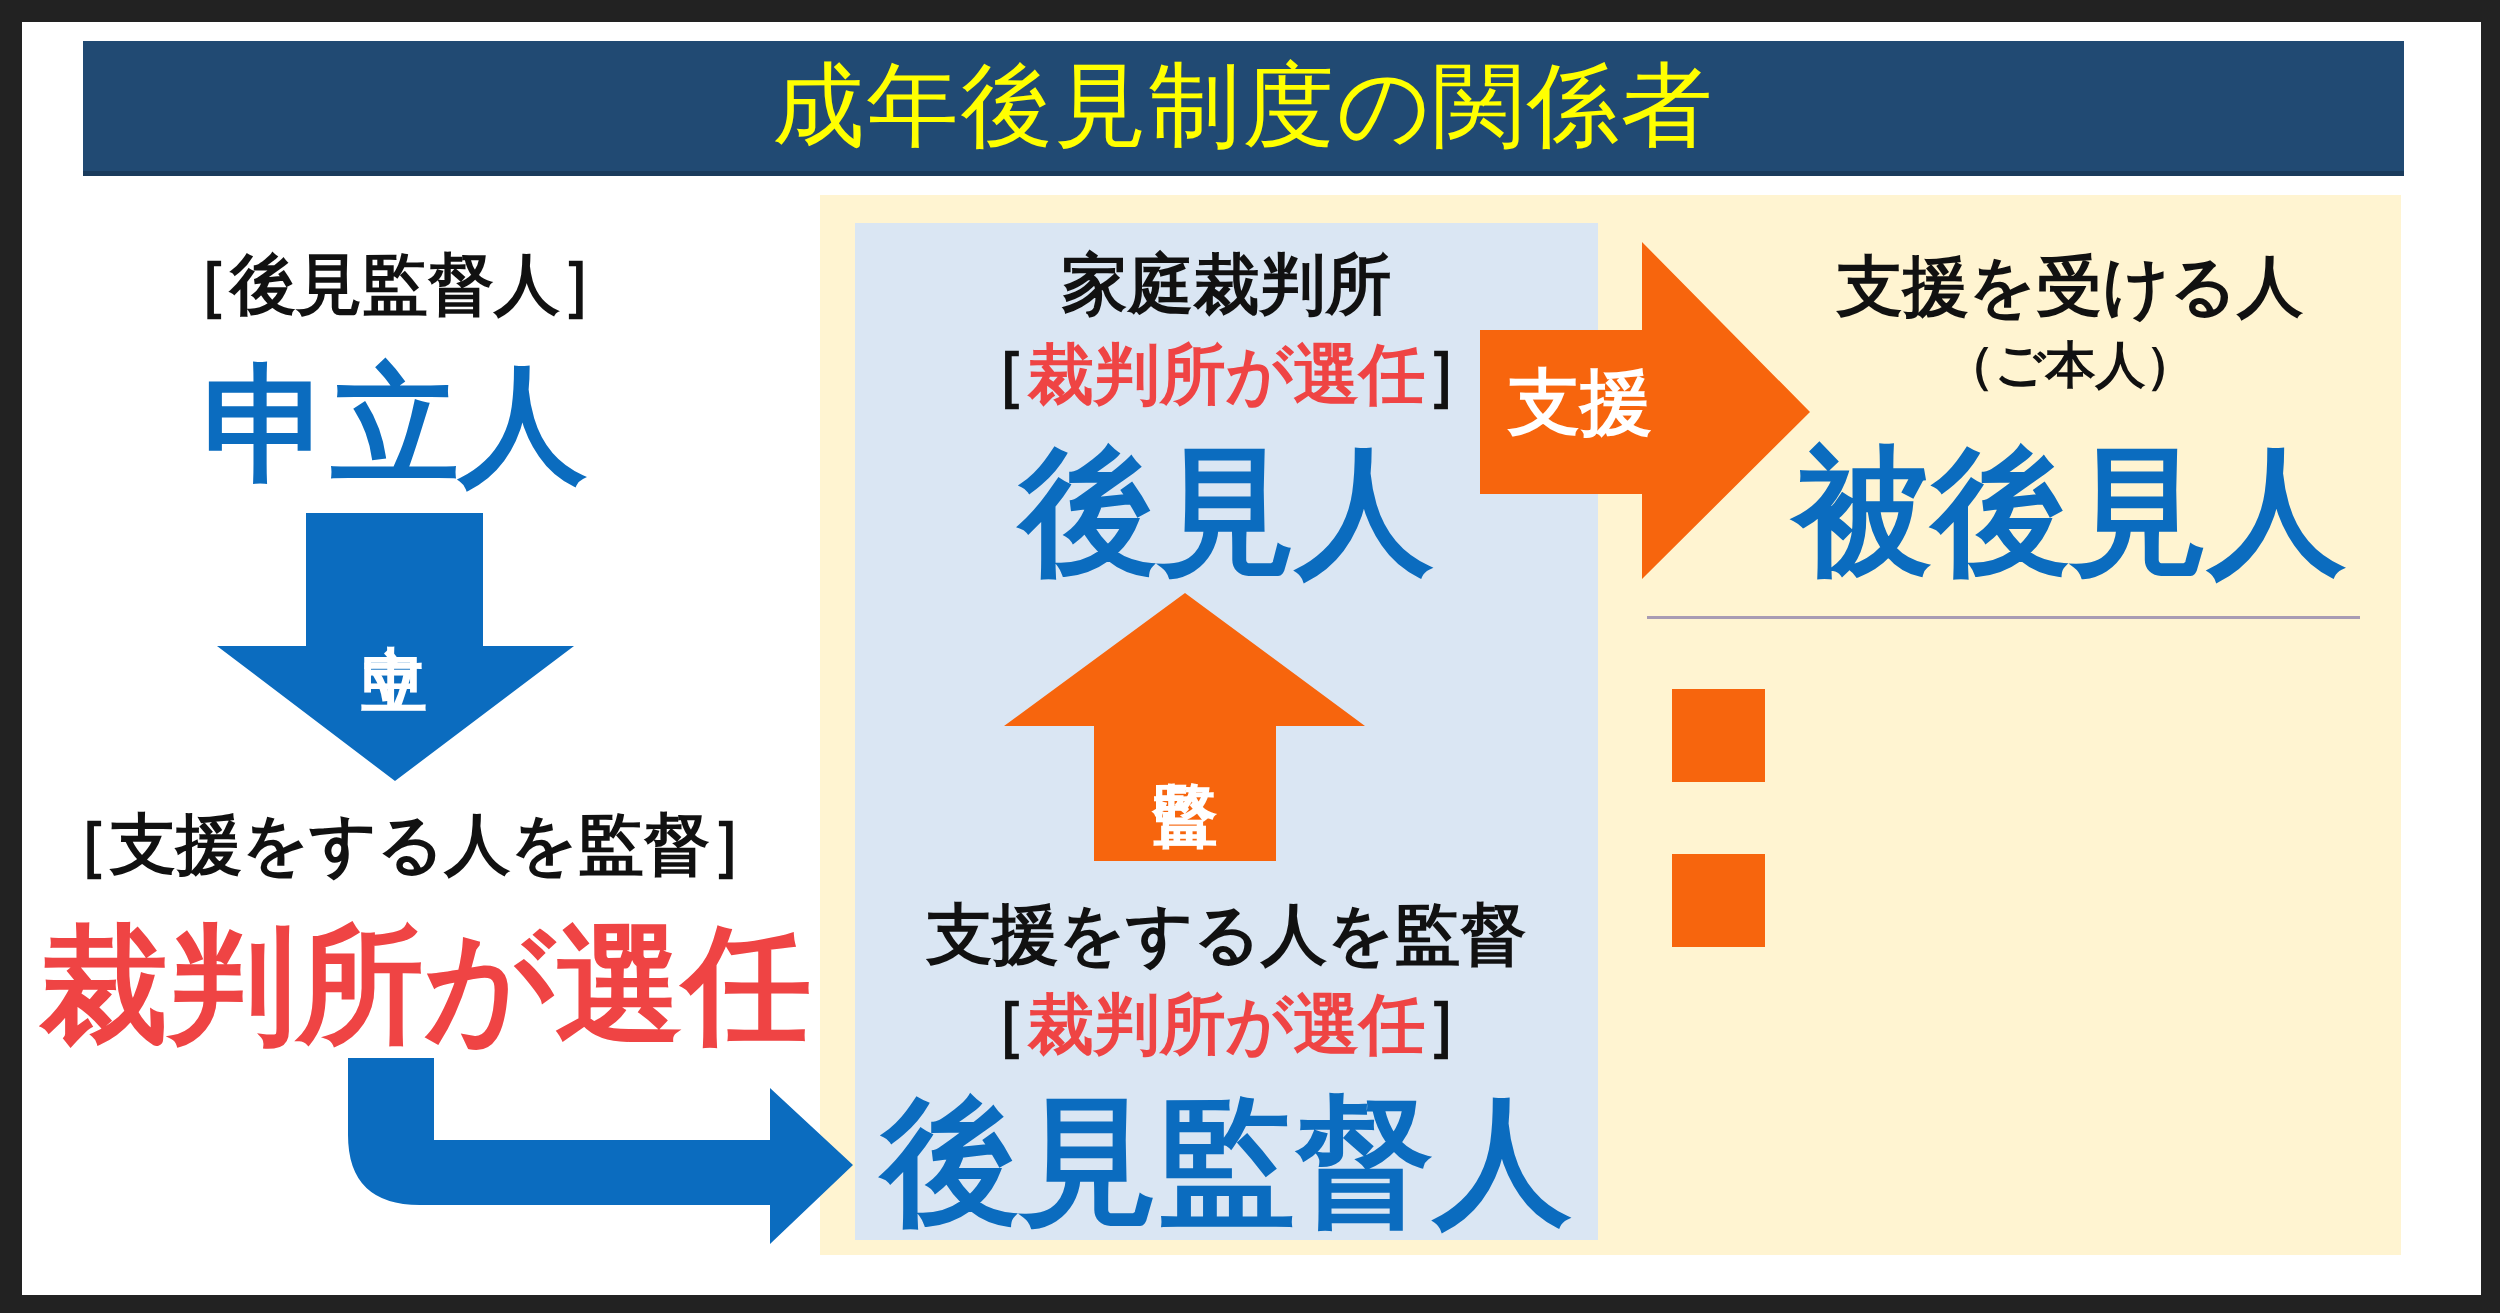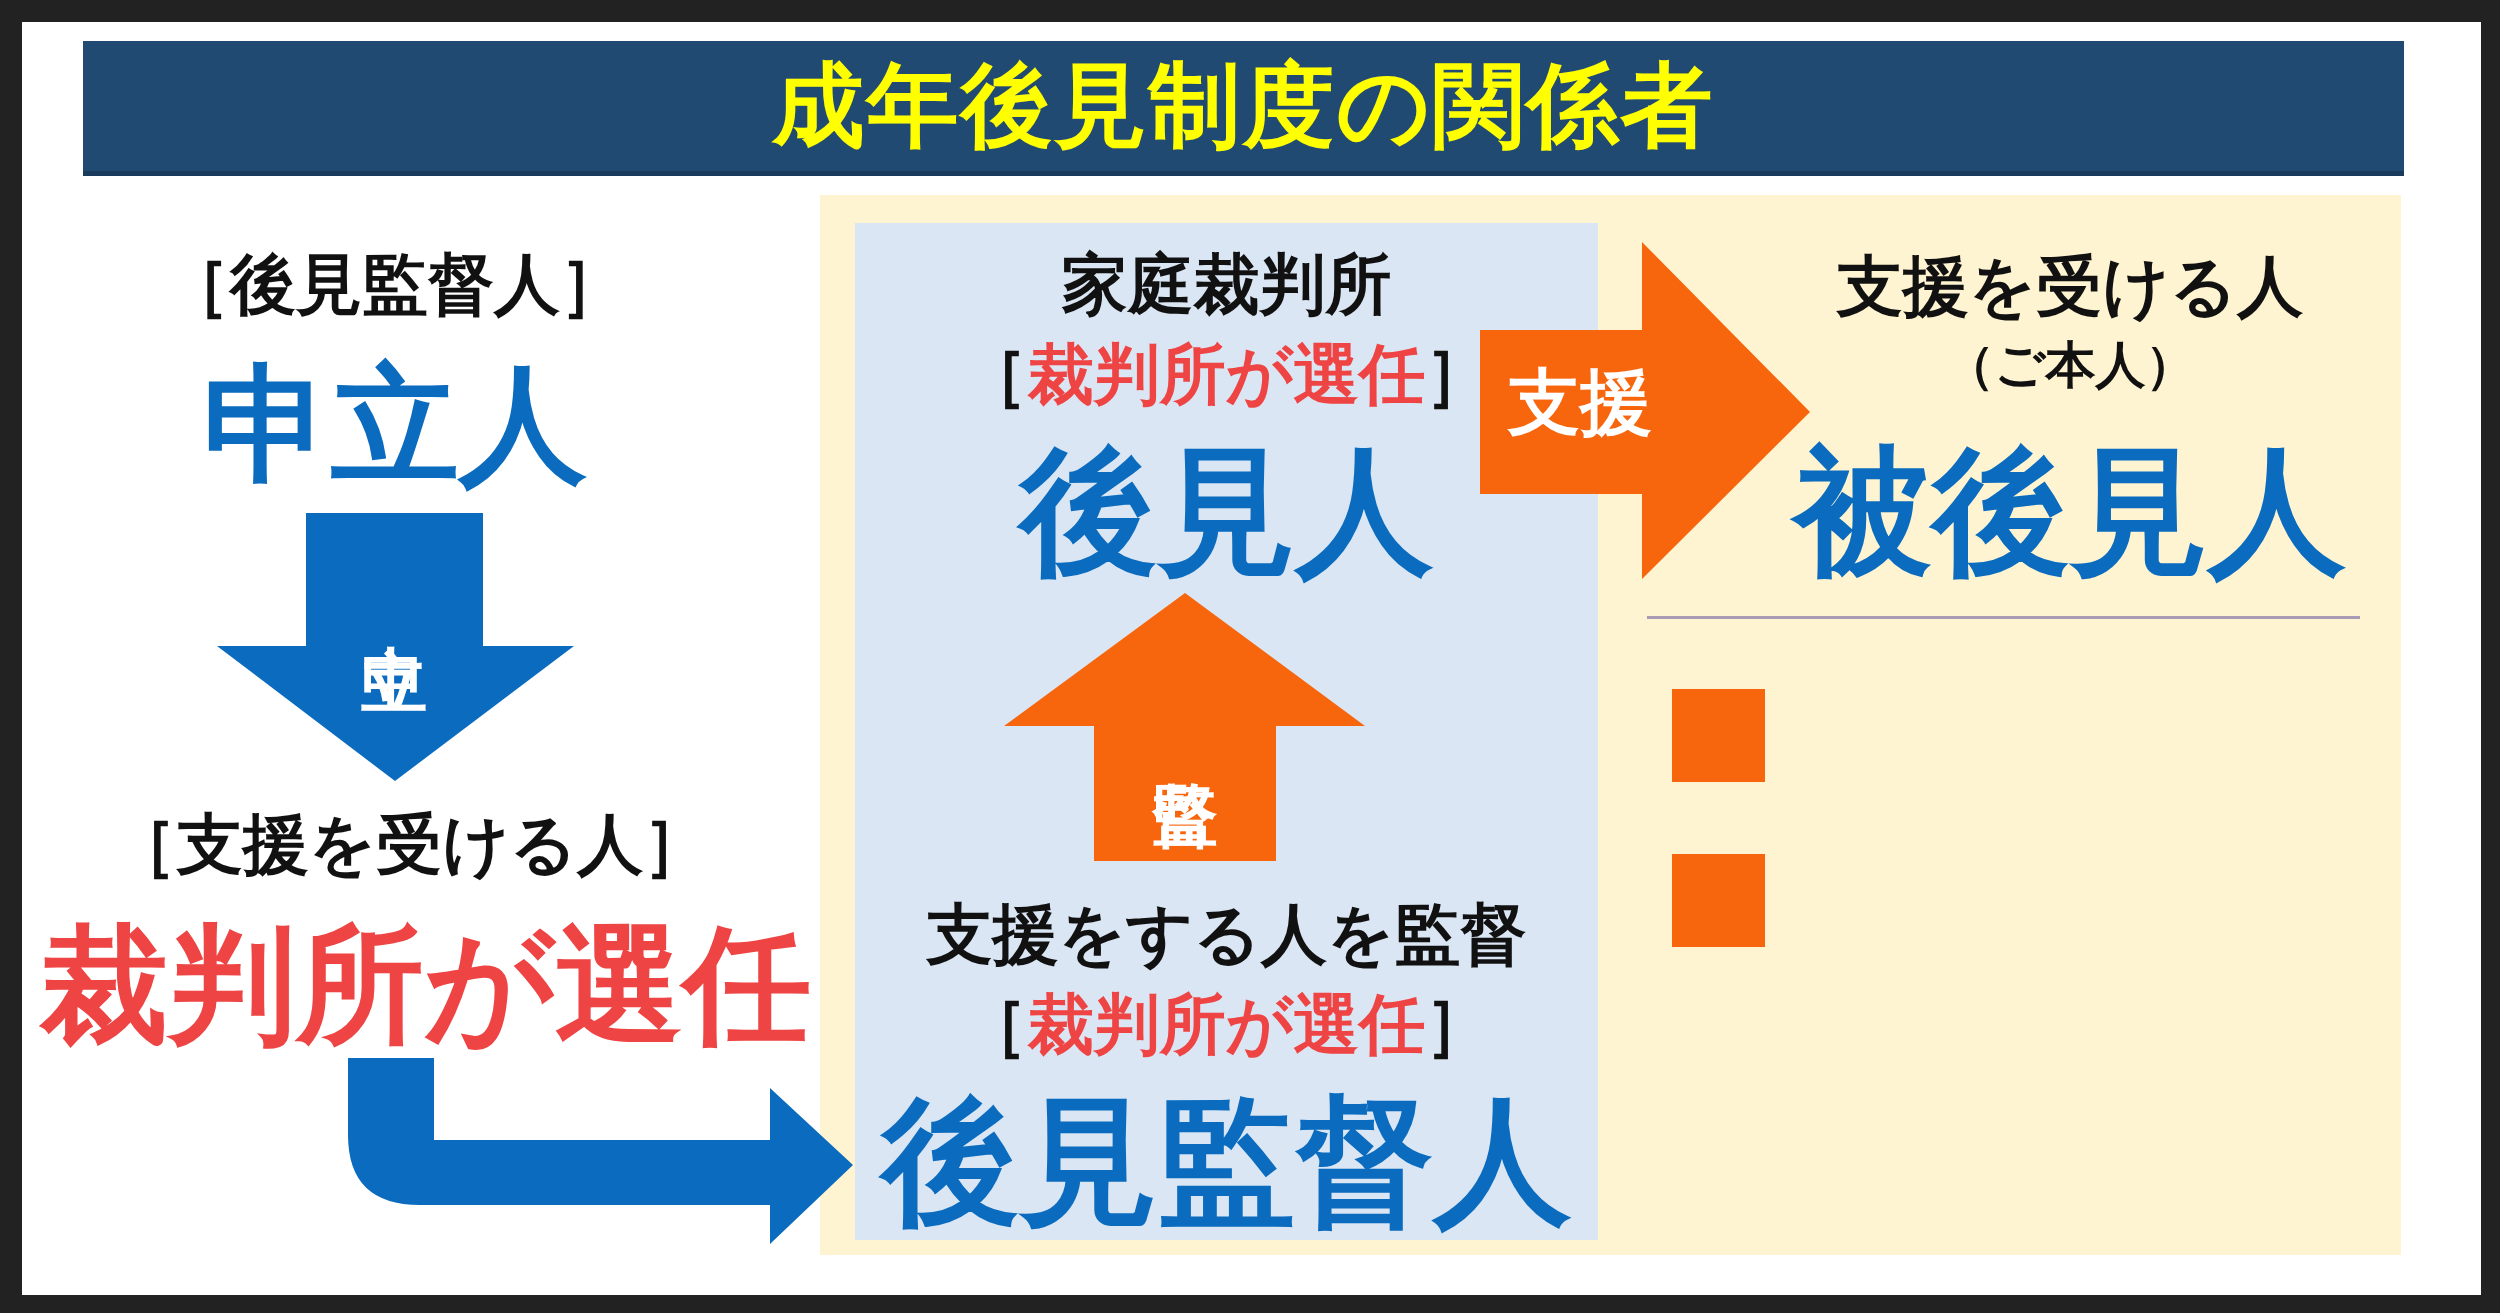--- a/index.html
+++ b/index.html
@@ -7,21 +7,21 @@
     width:2500px; height:1313px; background:#222222; position:relative; overflow:hidden;
     font-family: "DejaVu Sans", "Liberation Sans", sans-serif;
   }
   .abs { position:absolute; }
   #canvas { left:22px; top:22px; width:2459px; height:1273px; background:#ffffff; }
   #title-bar {
     left:83px; top:41px; width:2321px; height:130px; background:#214a73;
     display:flex; align-items:center; justify-content:center;
     border-bottom:5px solid #1a3b5c;
   }
-  #title-text { color:#ffff00; font-size:92px; font-weight:bold; letter-spacing:2px; }
+  #title-text { color:#ffff00; font-size:92px; font-weight:normal; letter-spacing:2px; }
 
   .center-text { text-align:center; white-space:nowrap; font-weight:bold; }
   .black { color:#111111; }
   .blue { color:#0b6cbf; }
   .orange { color:#ef4444; }
   #petition-note { left:40px; top:240px; width:710px; font-size:66px; }
   #petitioner { left:40px; top:340px; width:710px; font-size:128px; }
   #court-note { left:40px; top:800px; width:740px; font-size:66px; }
   #family-court { left:40px; top:900px; width:740px; font-size:128px; }
 
@@ -81,21 +81,21 @@
   <polygon points="1004,726 1185,593 1365,726 1276,726 1276,861 1094,861 1094,726" fill="#f7650d"></polygon>
 
   <polygon points="1480,330 1642,330 1642,242 1810,412 1642,579 1642,494 1480,494" fill="#f7650d"></polygon>
 </svg>
 
 <div id="petition-note" class="abs center-text black">［後見監督人］</div>
 <div id="petitioner" class="abs center-text blue">申立人</div>
 <div id="down-arrow-label" class="abs arrow-label">
   <span style="writing-mode:vertical-rl;">申立</span>
 </div>
-<div id="court-note" class="abs center-text black">［支援を受ける人］</div>
+<div id="court-note" class="abs center-text black">［支援をする人を監督］</div>
 <div id="family-court" class="abs center-text orange">裁判所が選任</div>
 
 <div id="guardian-desc" class="abs center-text black">家庭裁判所</div>
 <div id="guardian-selected" class="abs center-text">
   <span class="black">［</span><span class="orange">裁判所が選任</span><span class="black">］</span>
 </div>
 <div id="guardian-title" class="abs center-text blue">後見人</div>
 
 <div id="up-arrow-label" class="abs arrow-label">
   <span style="writing-mode:vertical-rl;">監督</span>

